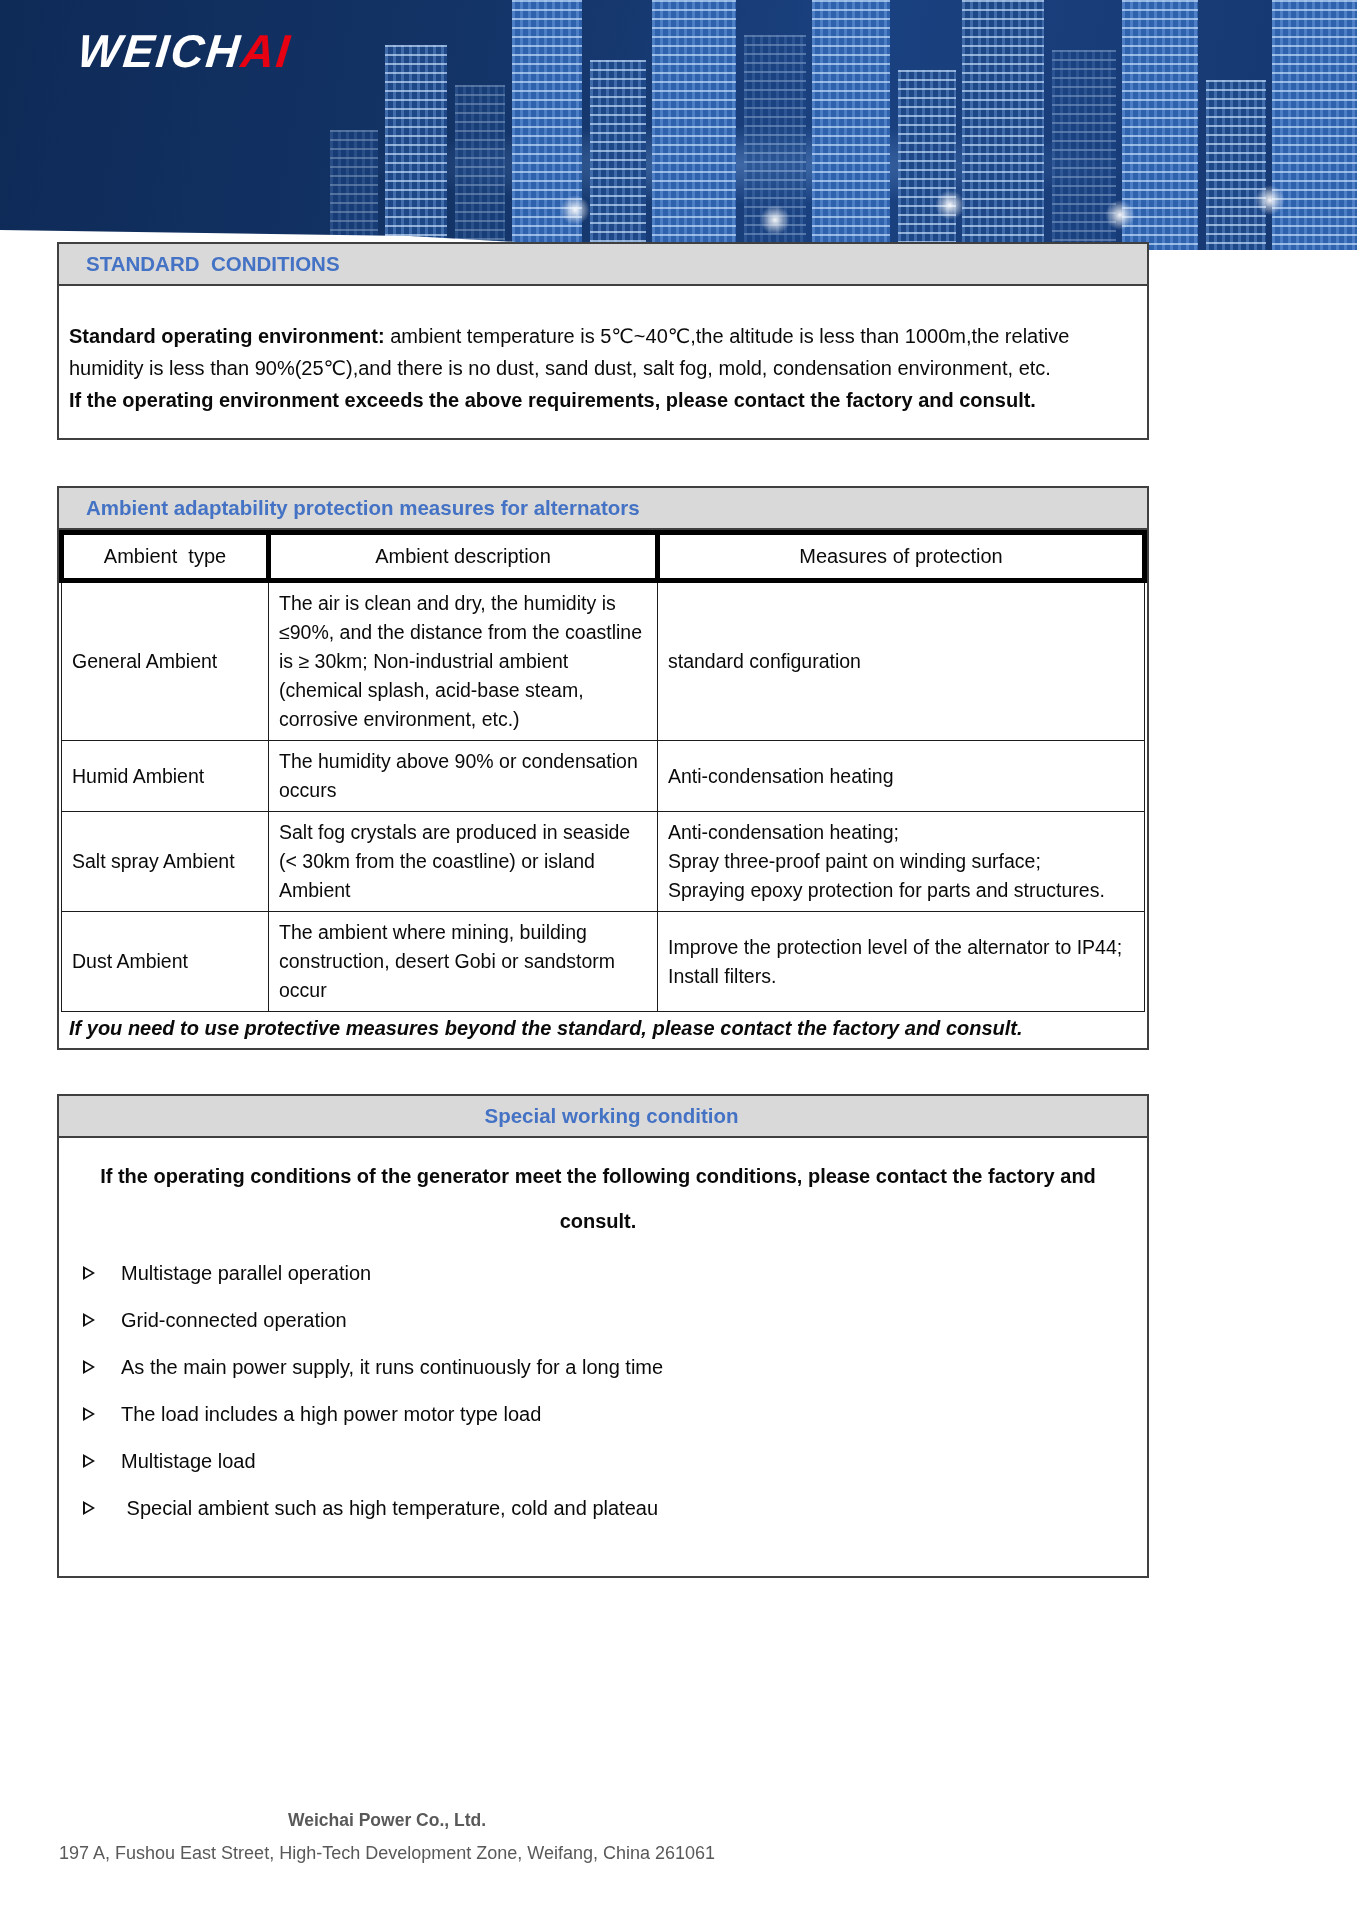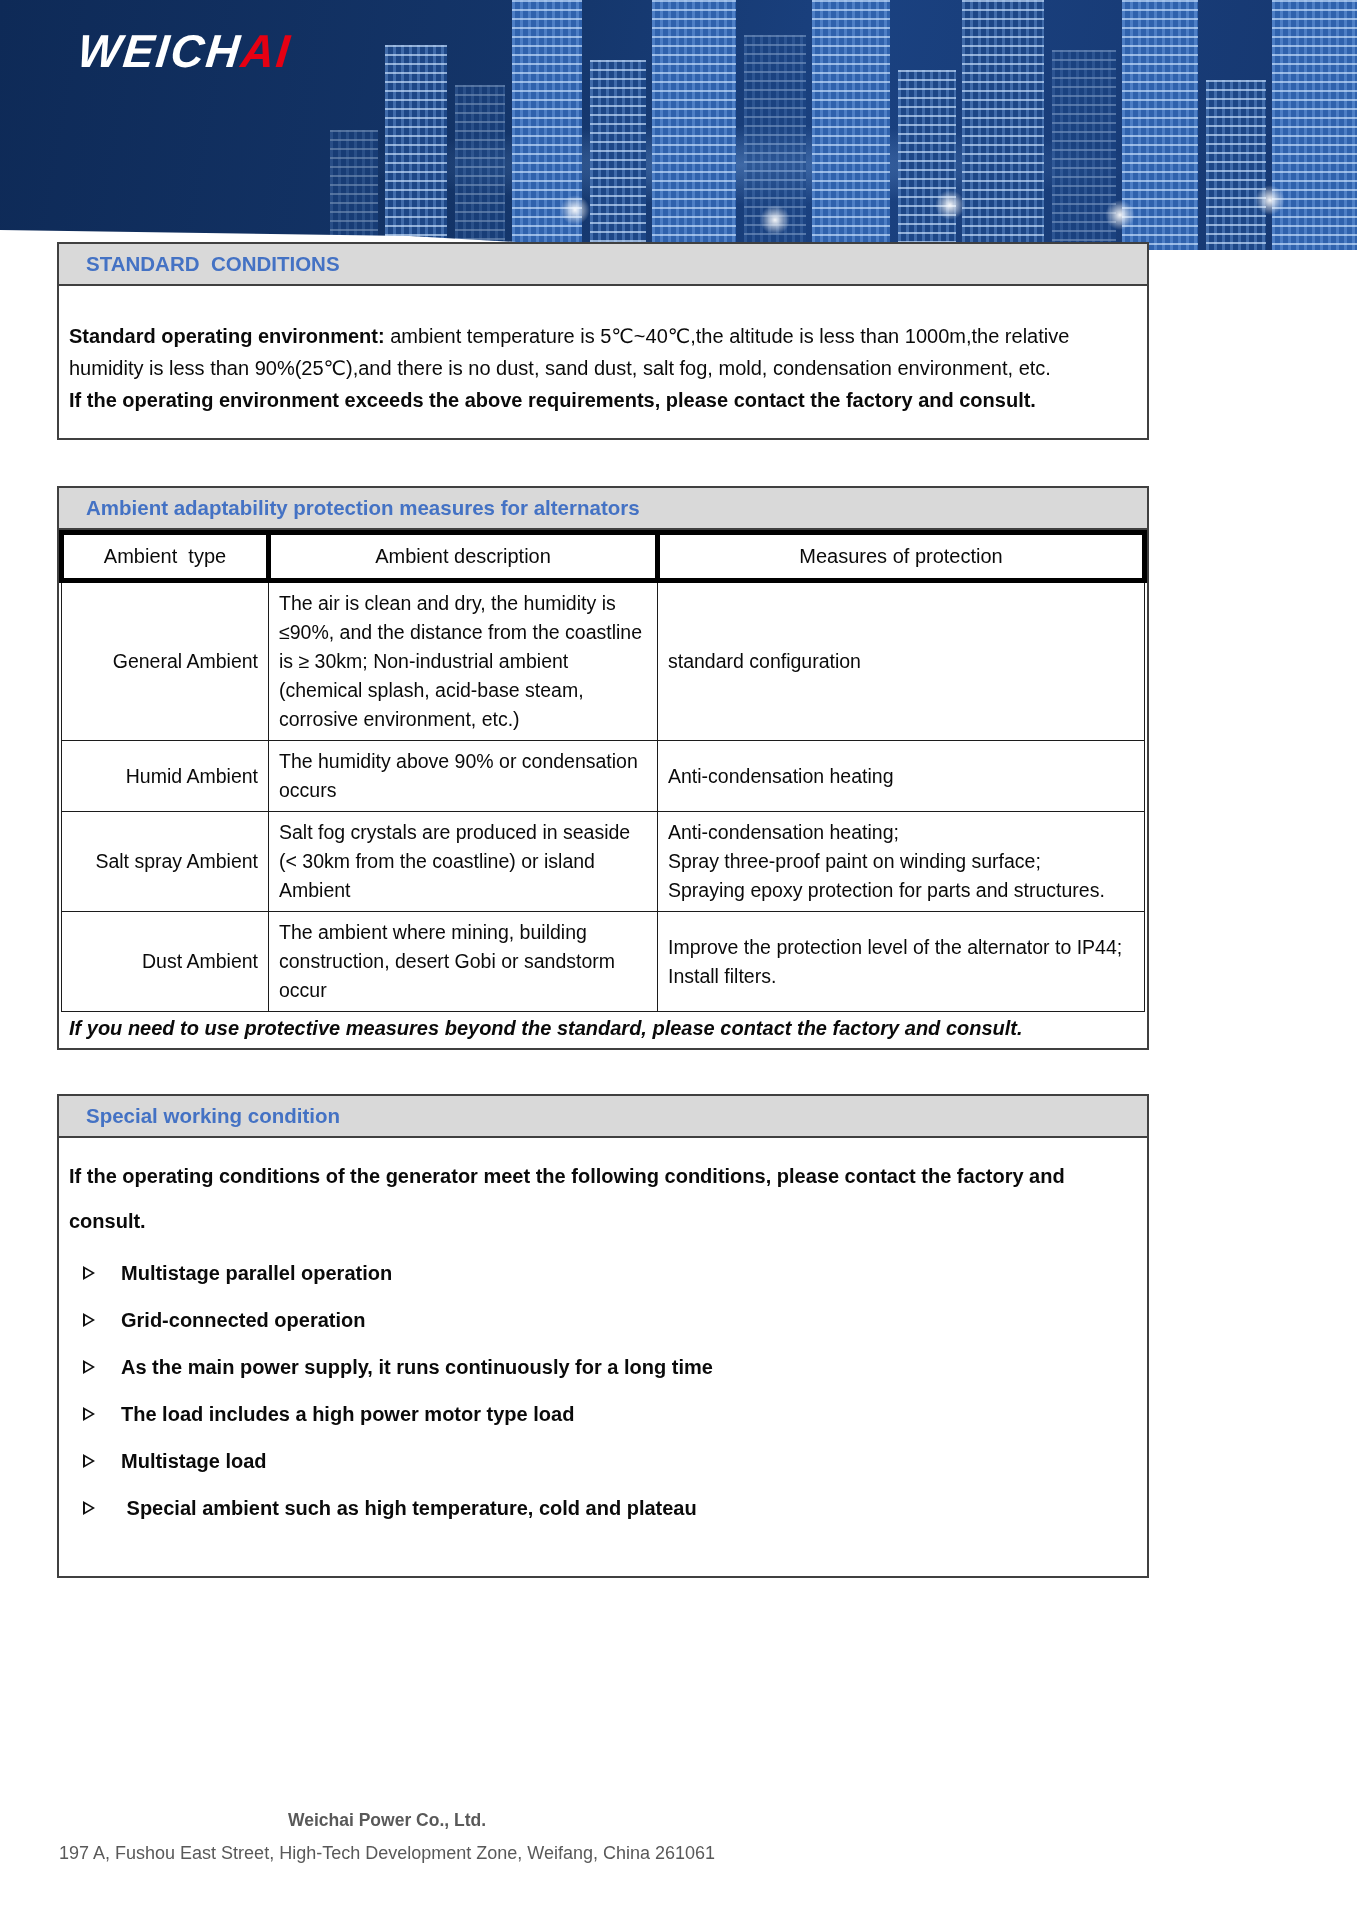--- a/index.html
+++ b/index.html
@@ -74,28 +74,28 @@
   #panel-ambient { margin-top: 46px; }
   table.amb-table { width: 100%; border-collapse: collapse; font-size: 19.5px; }
   .amb-table th {
     font-weight: normal; font-size: 20px; text-align: center;
     border: 5px solid #000000; padding: 10px 6px; white-space: pre-wrap;
   }
   .amb-table td {
     border: 1px solid #1c1c1c; padding: 6px 10px;
     vertical-align: middle; line-height: 29px;
   }
-  .c-type { text-align: right; }
+  .c-type { text-align: left; }
   .c-meas { white-space: pre-line; }
   .table-note { font-weight: bold; font-size: 20px; padding: 5px 10px 8px; font-style: italic; }
 
-  #panel-special { margin-top: 44px; }
+  #panel-special { margin-top: 44px; text-align: center; }
   .special-body { padding: 16px 20px 34px 10px; font-size: 20px; }
   .special-intro { font-weight: bold; line-height: 45px; margin: 0; }
-  ul.bullets { list-style: none; margin: 16px 0 0; padding: 0; font-weight: bold; }
+  ul.bullets { list-style: none; margin: 16px 0 0; padding: 0; }
   .bullets li { display: flex; align-items: flex-start; margin: 0 0 20px; line-height: 27px; }
   .arrow {
     width: 0; height: 0; flex: none; position: relative;
     border-style: solid; border-width: 7px 0 7px 12px;
     border-color: transparent transparent transparent #111111;
     margin: 6px 26px 0 14px;
   }
   .arrow::after {
     content: ""; position: absolute; left: -10px; top: -4.5px;
     width: 0; height: 0; border-style: solid;

